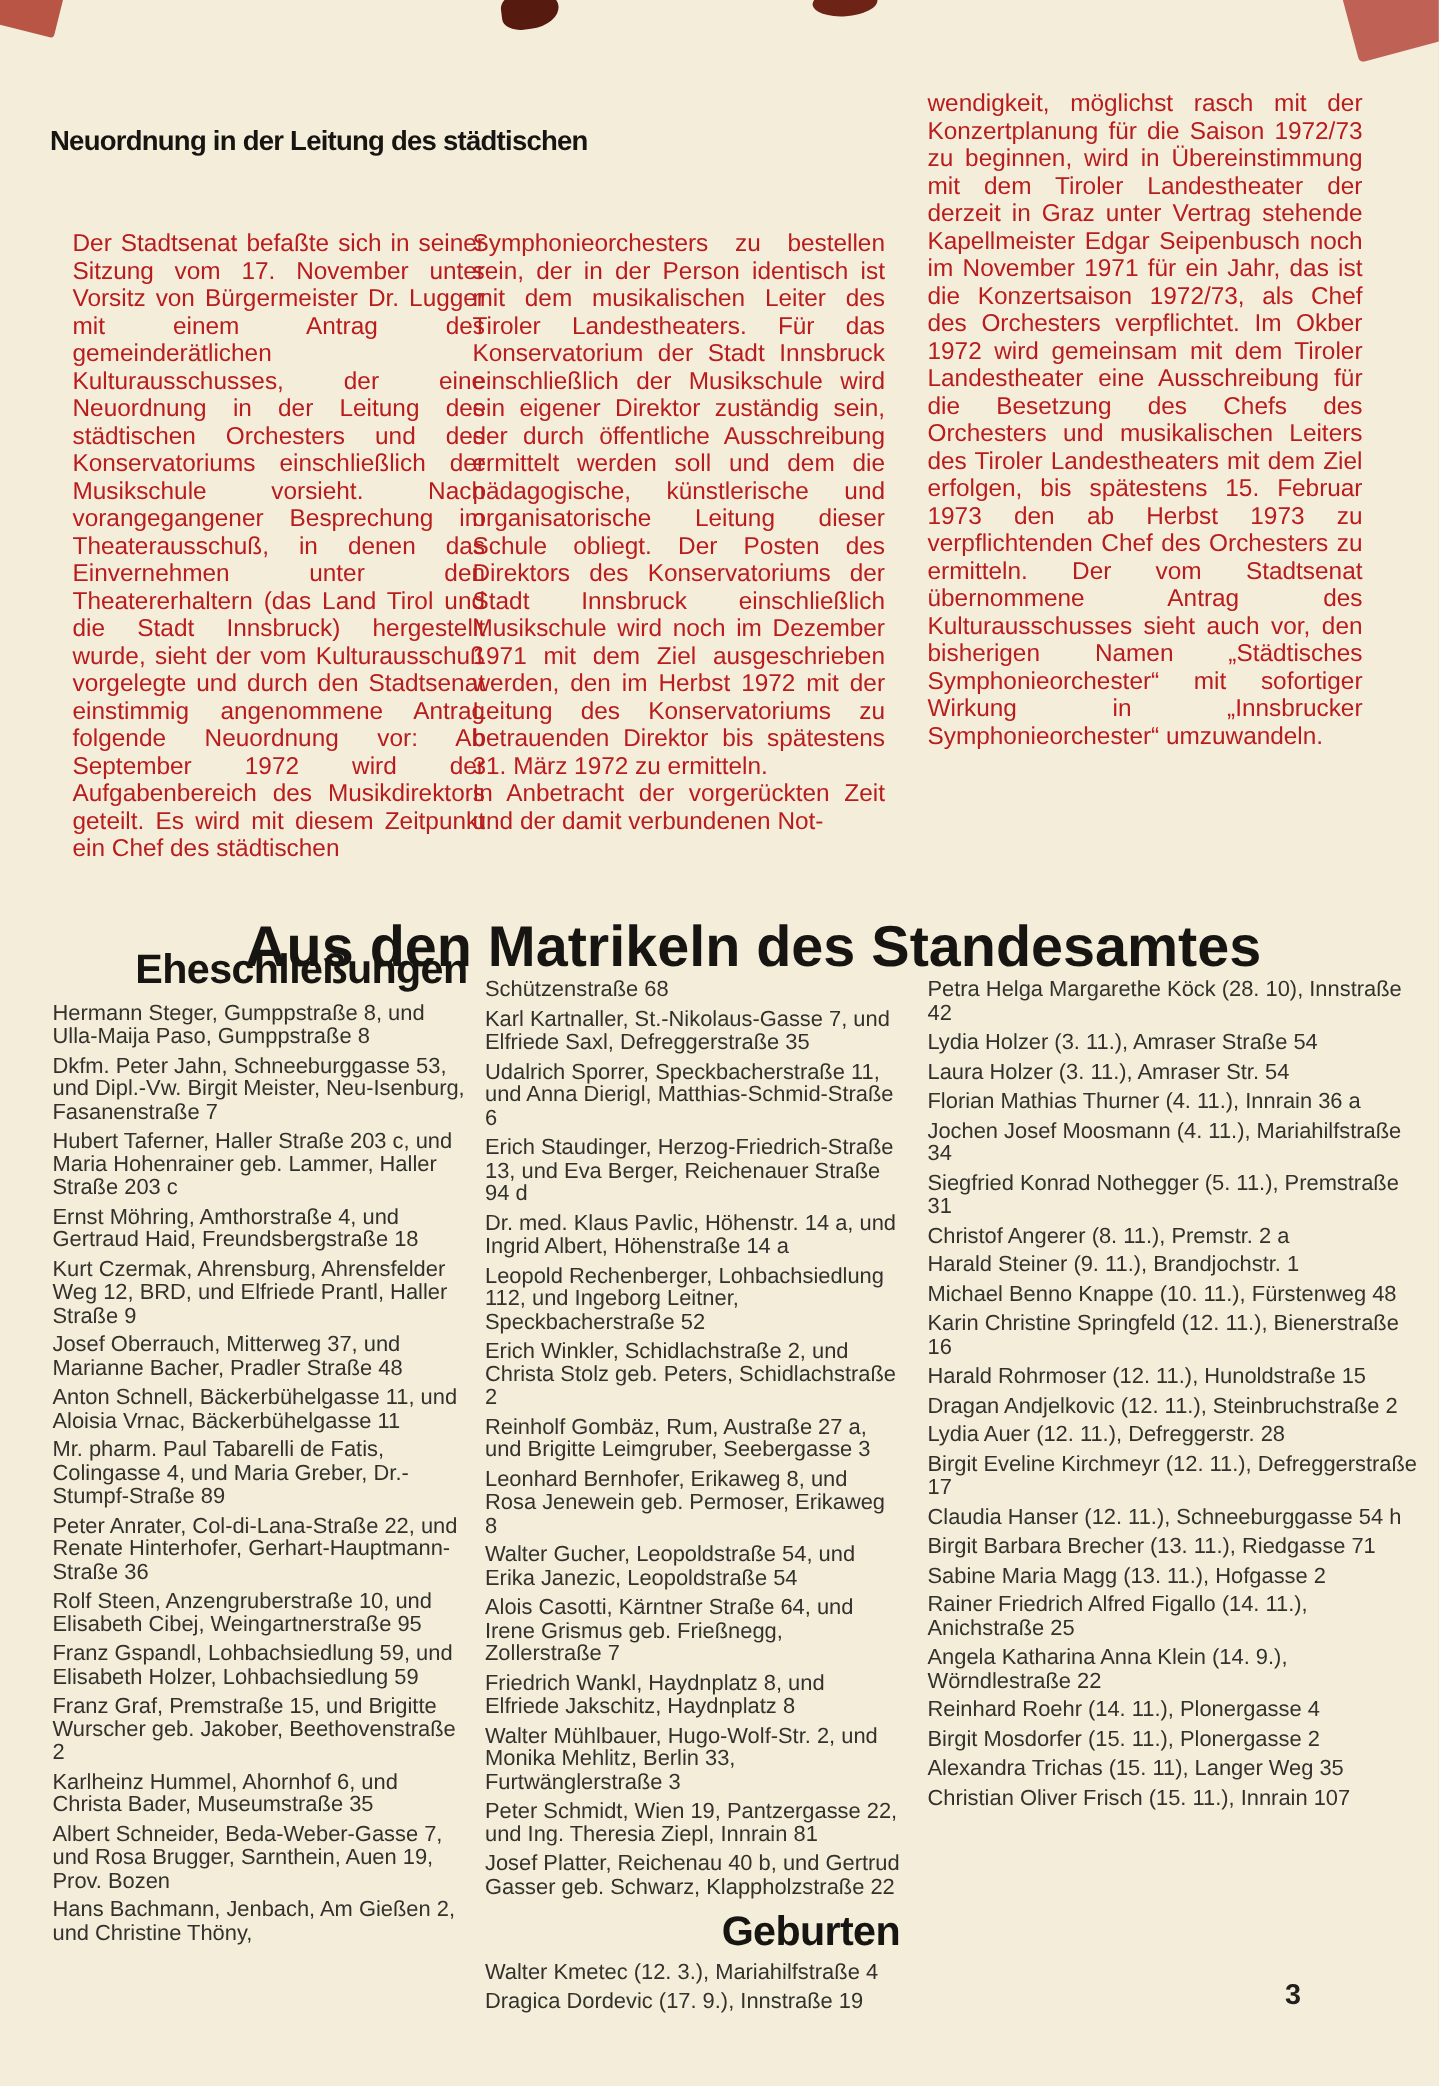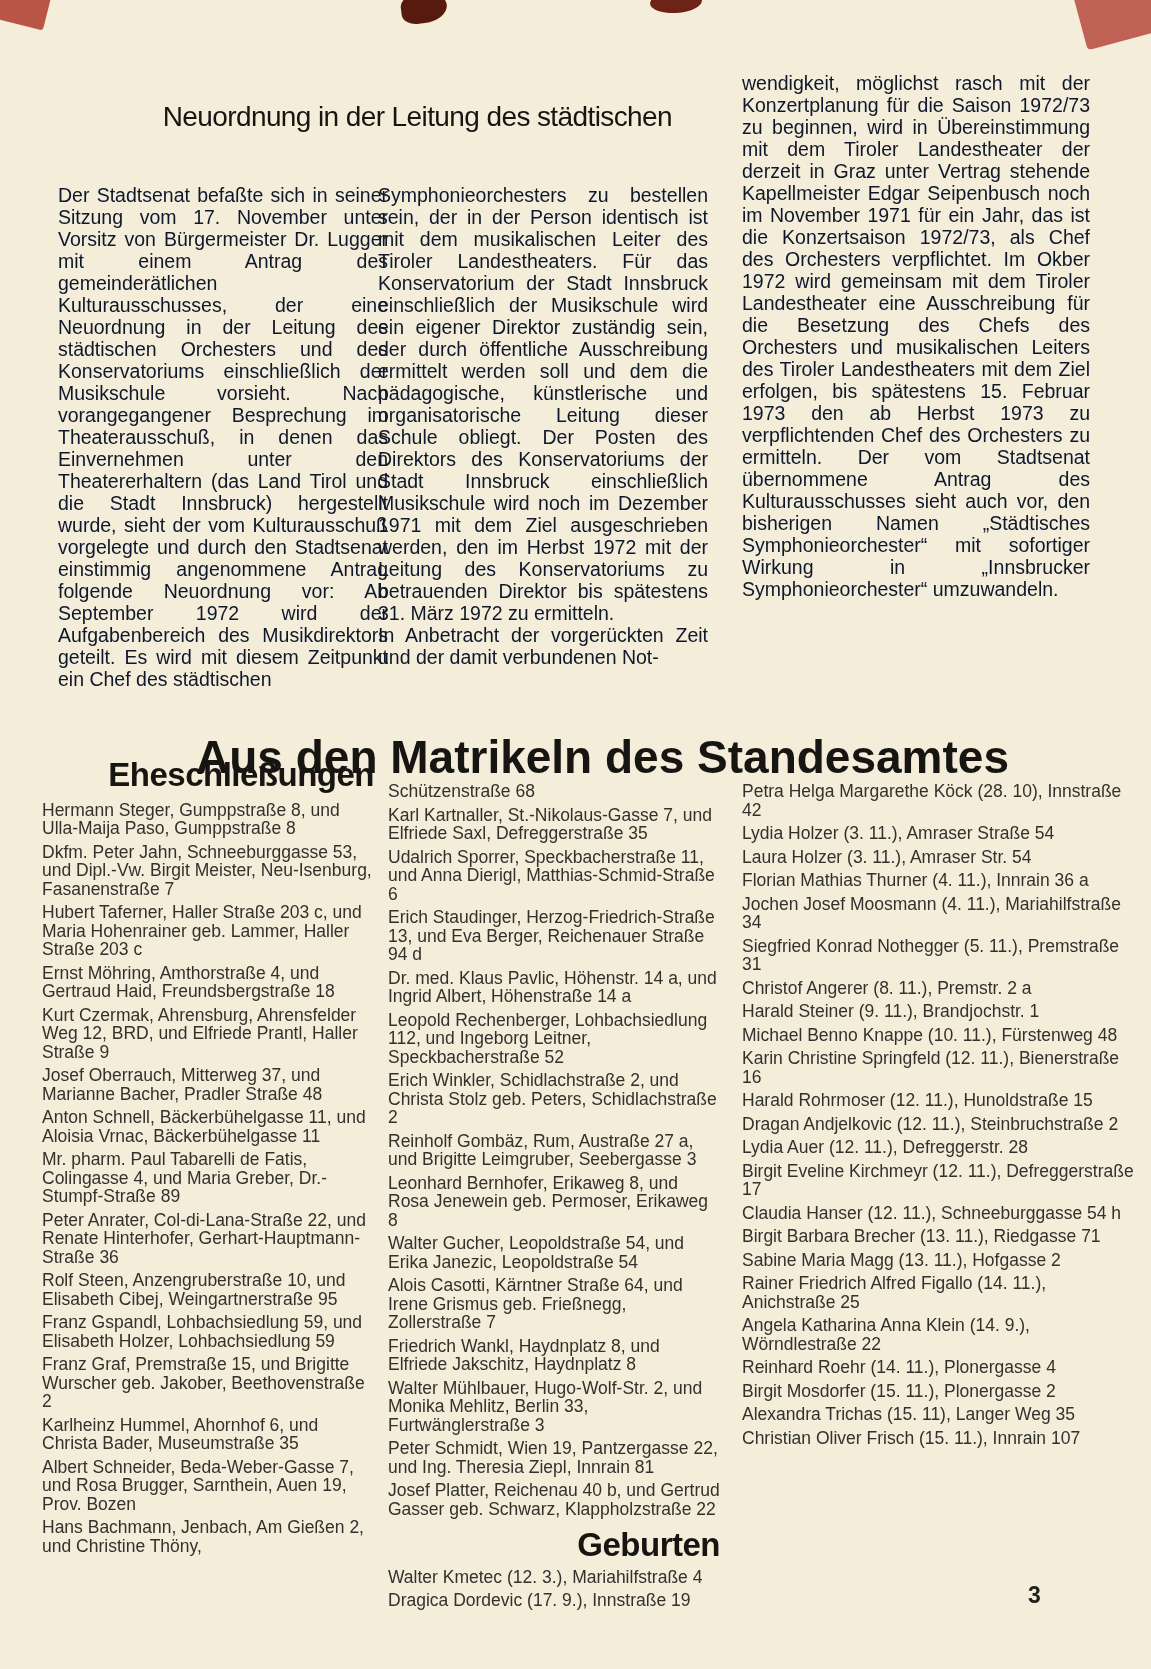--- a/index.html
+++ b/index.html
@@ -10,28 +10,28 @@
   }
   
   .mark { position:absolute; pointer-events:none; }
   .mark-tl { left:-10px; top:-12px; width:58px; height:36px; background:#b85545; transform:rotate(14deg); border-radius:3px; }
   .mark-blob1 { left:401px; top:-7px; width:46px; height:30px; background:#571a0f; border-radius:45% 55% 60% 40%; transform:rotate(-7deg); }
   .mark-blob2 { left:650px; top:-9px; width:52px; height:22px; background:#6d2417; border-radius:50%; transform:rotate(-4deg); }
   .mark-tr { right:-14px; top:-16px; width:86px; height:56px; background:#bf6154; transform:rotate(-15deg); border-radius:4px; }
 
   .article-title {
     position:absolute; left:40px; top:78px; width:632px;
-    text-align:right; font-weight:normal; color:#171511;
-    font-size:28px; line-height:39px; letter-spacing:-0.6px;
+    text-align:left; font-weight:bold; color:#171511;
+    font-size:22px; line-height:39px; letter-spacing:-0.6px;
   }
   .article-title span { display:block; white-space:nowrap; }
 
   .acol {
     position:absolute; text-align:justify; hyphens:auto; -webkit-hyphens:auto;
-    font-size:19.5px; line-height:22px; color:#0f172a;
+    font-size:19.5px; line-height:22px; color:#b91c1c;
   }
   .acol p { margin:0; }
   .col1 { left:34px;  top:184px; width:330px;margin-left:24px; }
   .col2 { left:378px; top:184px; width:330px; }
   .col3 { left:742px; top:72px;  width:348px; line-height:22px; }
 
   .registry-heading {
     position:absolute; left:0; top:692px; width:100%;
     text-align:center; font-weight:bold; color:#171511;
     font-size:46px; letter-spacing:0; white-space:nowrap;padding-left:27px;

